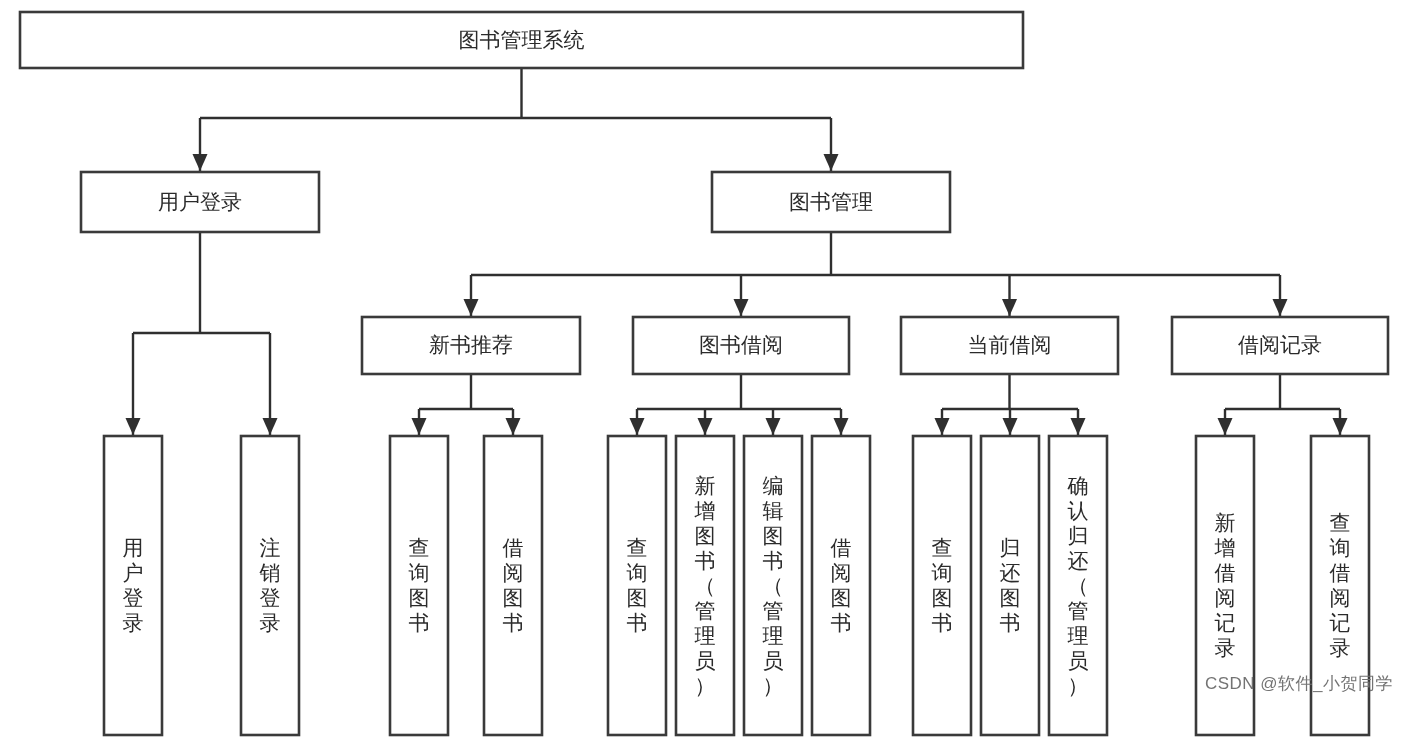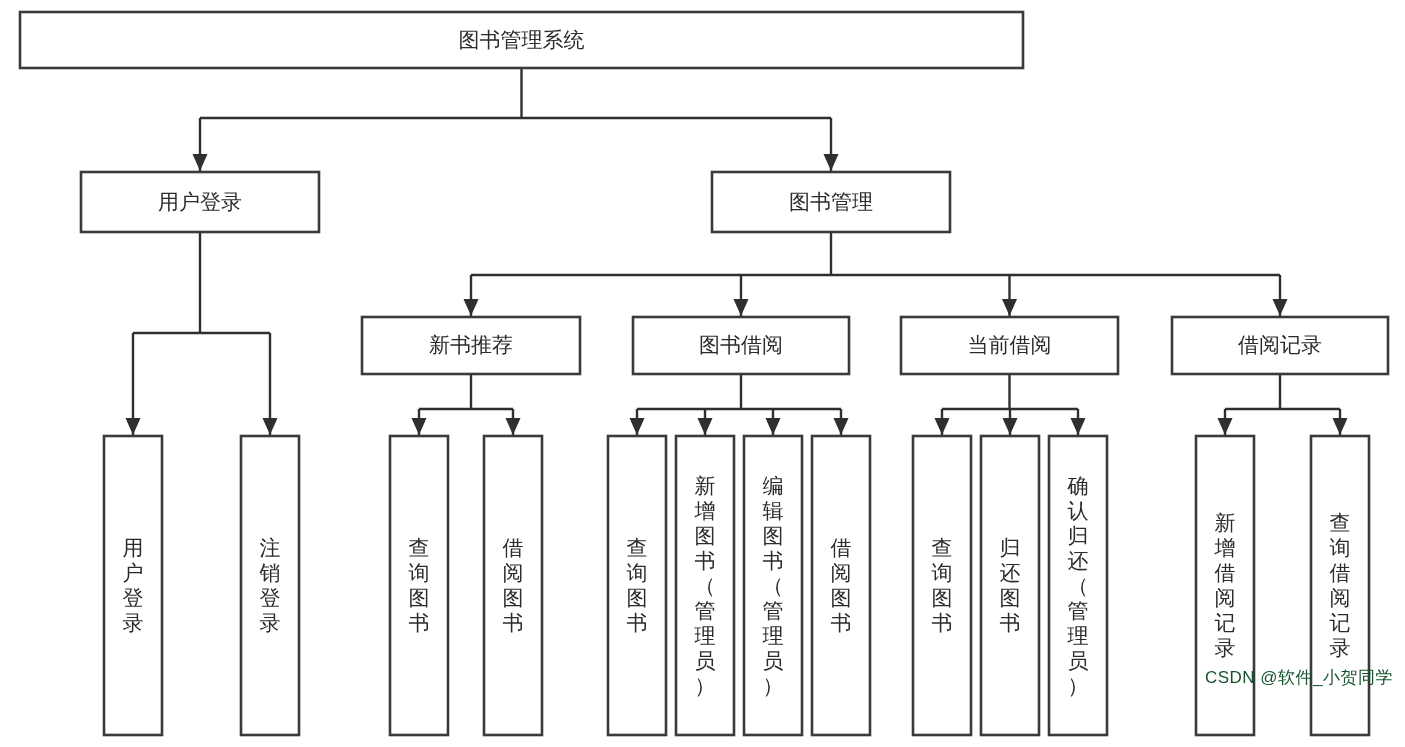--- a/index.html
+++ b/index.html
@@ -50,24 +50,24 @@
     stroke-width: 2.4;
     fill: none;
   }
   .arrow-head {
     fill: #2f2f2f;
     stroke: none;
   }
   .watermark {
     position: absolute;
     right: 12px;
-    bottom: 6px;
+    bottom: 0;
     font-family: "Liberation Sans", sans-serif;
     font-size: 17px;
-    color: #14532d;
+    color: #737373;
     white-space: nowrap;
     letter-spacing: 0.5px;
   }
 </style>
 </head>
 <body>
 
 <div id="diagram-root">
 
   <svg class="flowchart" viewBox="0 0 1405 747">

